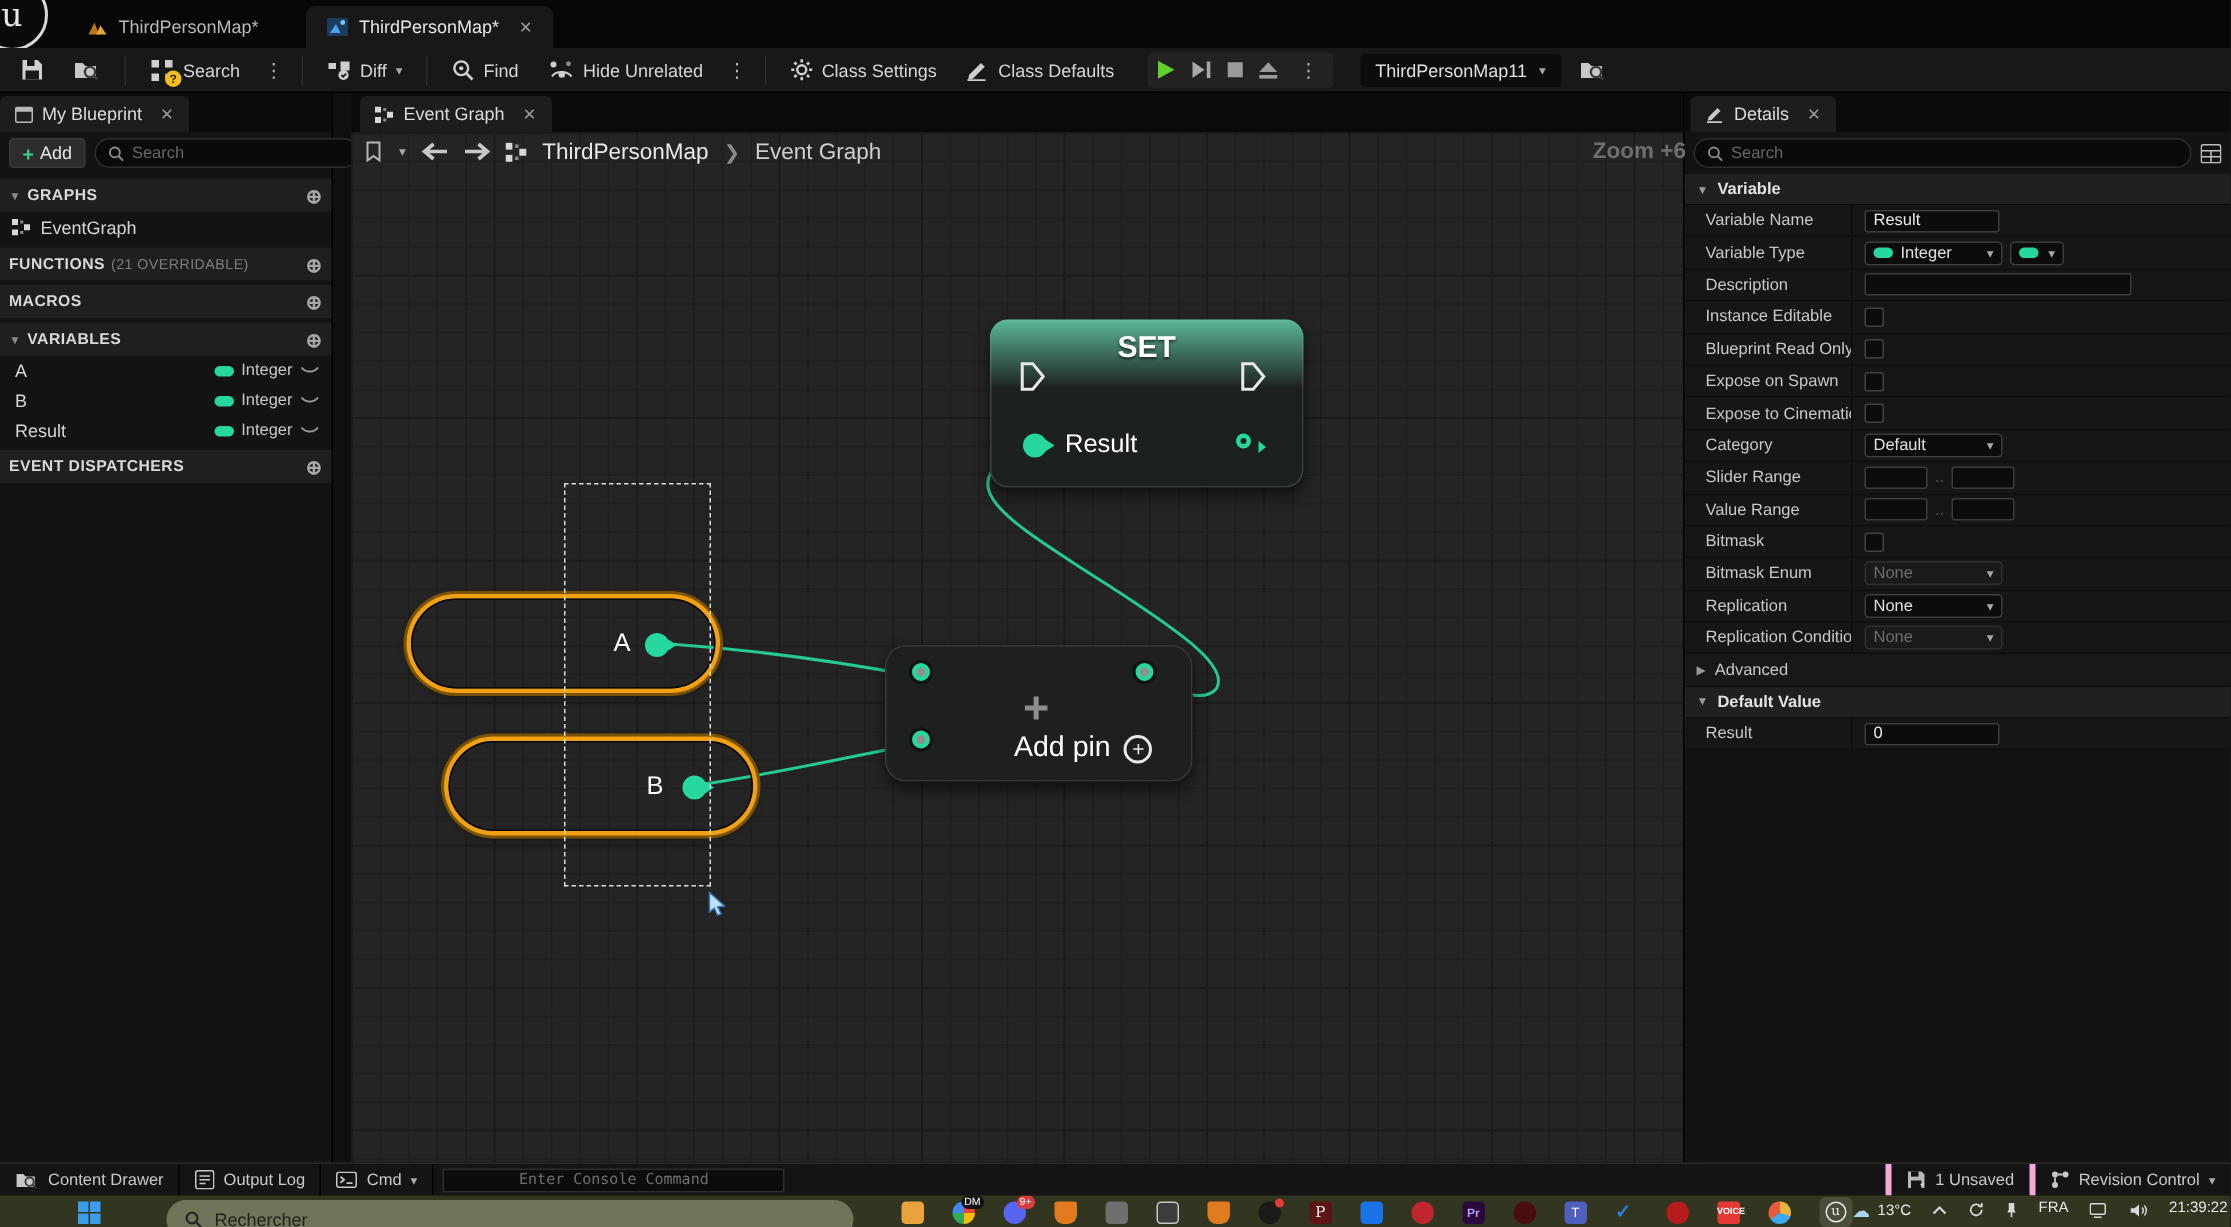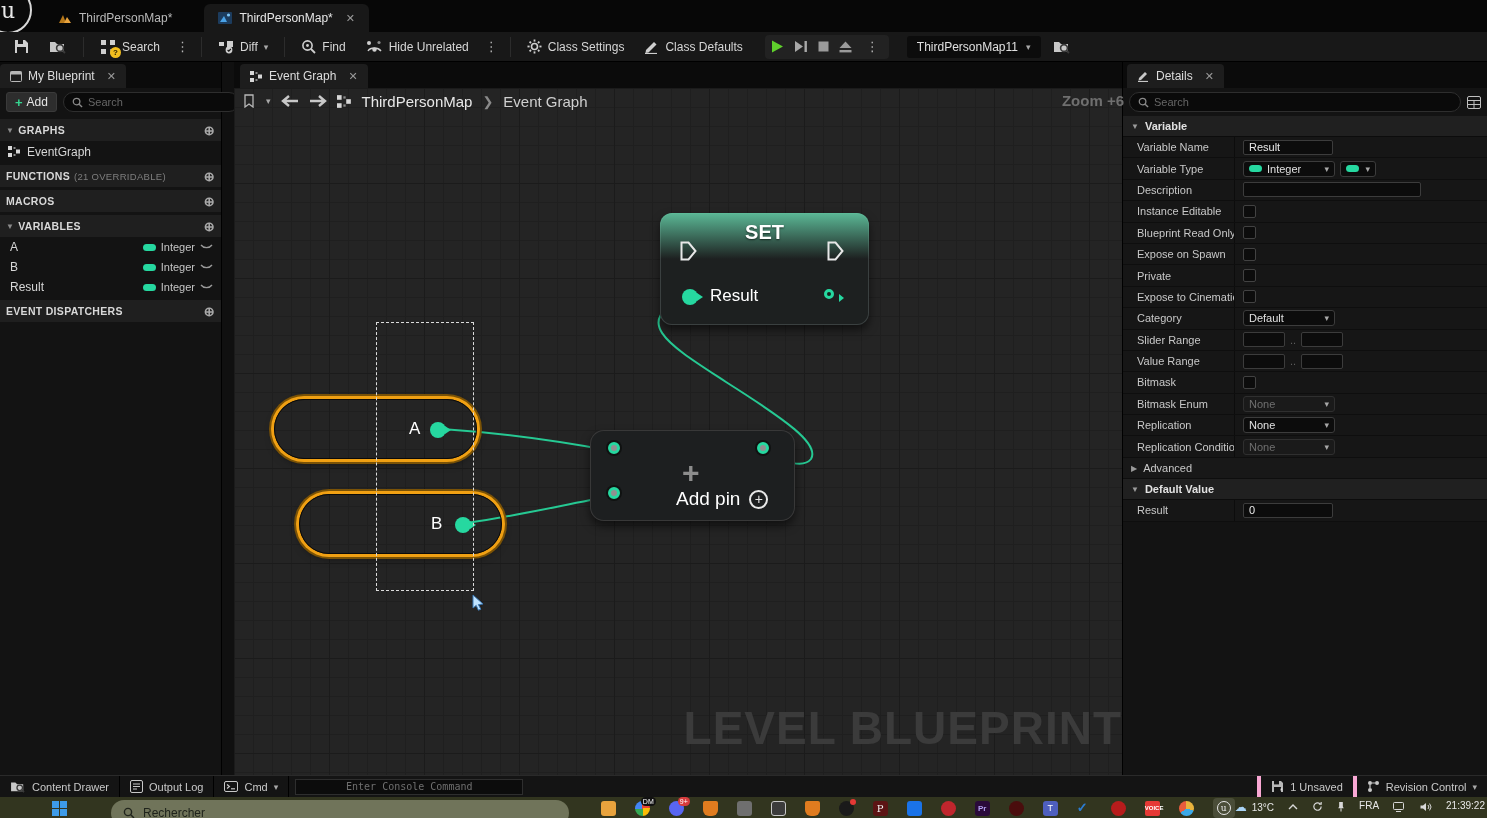--- a/index.html
+++ b/index.html
@@ -409,21 +409,20 @@
           <rect x="0" y="7" width="4" height="4" fill="#d8d8d8"></rect>
           <rect x="8" y="3.5" width="4" height="4" fill="#d8d8d8"></rect>
           <rect x="5.5" y="1" width="2" height="2" fill="#8a8a8a"></rect>
           <rect x="5.5" y="8" width="2" height="2" fill="#8a8a8a"></rect>
         </svg>
       <span class="crumb-root">ThirdPersonMap</span>
       <span class="crumb-sep">❯</span>
       <span class="crumb-cur">Event Graph</span>
     </div>
     <div class="zoom-label">Zoom +6</div>
-    <div class="watermark">LEVEL BLUEPRINT</div>
 
     <svg class="wires" width="898" height="687">
       <path d="M 208 341 C 268 345 330 354 378 363" stroke="#26c993" stroke-width="2" fill="none"></path>
       <path d="M 233 435 C 283 428 333 416 378 408" stroke="#26c993" stroke-width="2" fill="none"></path>
       <path d="M 451 210 C 395 234 437 258 492 294 C 552 332 586 356 577 371 C 569 381 548 373 538 366" stroke="#26c993" stroke-width="2" fill="none"></path>
     </svg>
 
     <div class="node set-node">
       <div class="set-header">
         <span class="set-title">SET</span>
@@ -532,26 +531,20 @@
       </div>
   </div>
   <div class="d-row">
     <div class="d-label">Blueprint Read Only</div>
     <div class="d-ctrl">
         <span class="cb"></span>
       </div>
   </div>
   <div class="d-row">
     <div class="d-label">Expose on Spawn</div>
-    <div class="d-ctrl">
-        <span class="cb"></span>
-      </div>
-  </div>
-  <div class="d-row">
-    <div class="d-label">Private</div>
     <div class="d-ctrl">
         <span class="cb"></span>
       </div>
   </div>
   <div class="d-row">
     <div class="d-label">Expose to Cinematics</div>
     <div class="d-ctrl">
         <span class="cb"></span>
       </div>
   </div>

